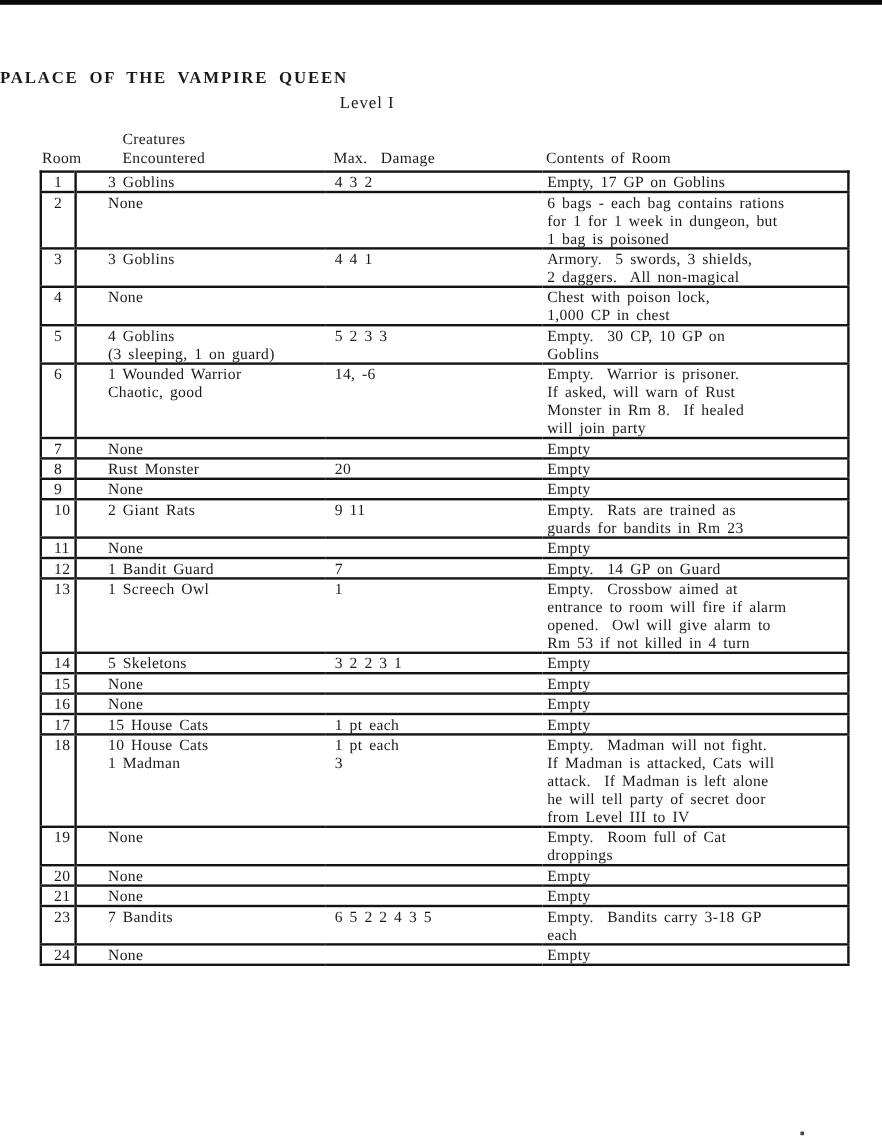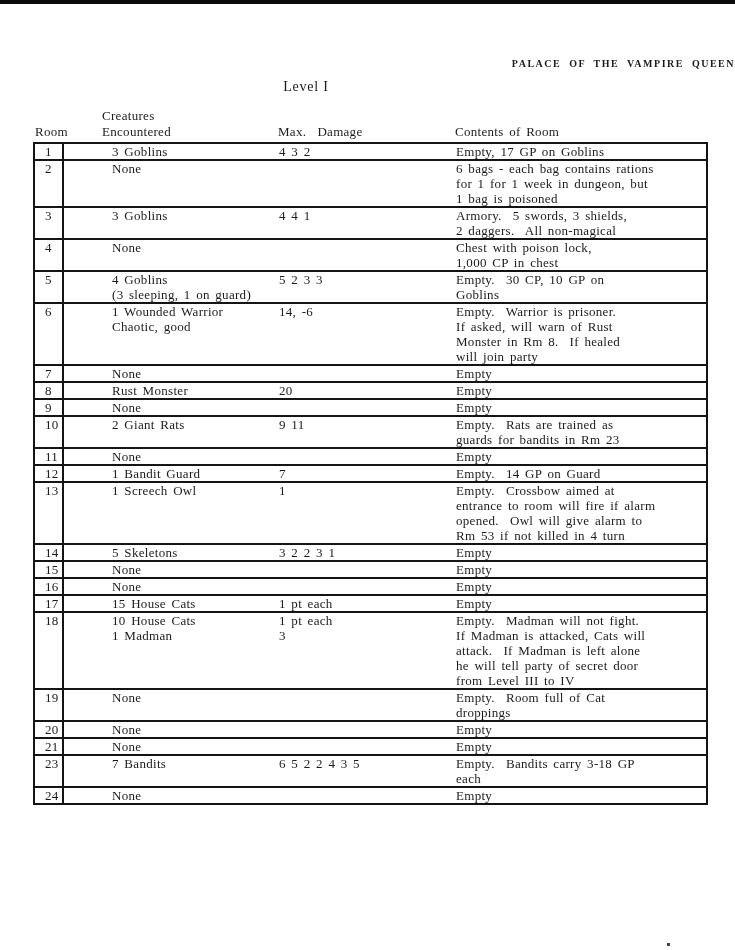--- a/index.html
+++ b/index.html
@@ -11,22 +11,22 @@
     font-family: "Liberation Serif", serif;
     color: #1b1b1b;
   }
   .scan-top-edge {
     position: absolute; top: 0; left: 0;
     width: 735px; height: 4px;
     background: #0a0a0a;
   }
   .doc-title {
     position: absolute; top: 58px; left: 0; width: 735px;
-    text-align: right;
-    font-size: 10px; font-weight: bold;
+    text-align: left;
+    font-size: 14px; font-weight: bold;
     letter-spacing: 1.5px; word-spacing: 4px;
     white-space: pre;
   }
   .doc-subtitle {
     position: absolute; top: 79px; left: 0; width: 612px;
     text-align: center;
     font-size: 14px; letter-spacing: 0.8px;
     white-space: pre;
   }
   .table-area {
@@ -43,21 +43,21 @@
     letter-spacing: 0.3px; word-spacing: 2px;
   }
   .hdr td { line-height: 16px; }
   .hdr .h-room { padding-left: 2px; }
   .hdr .h-creatures { padding-left: 40px; }
   .hdr .h-damage { padding-left: 8px; }
   .hdr .h-contents { padding-left: 4px; }
   .grid { border: 2px solid #141414; margin-top: 2px; }
   .grid tr { border-bottom: 2px solid #141414; }
   .grid td.room { padding-left: 10px; border-right: 2px solid #141414; }
-  .grid td.creatures { padding-left: 48px; }
+  .grid td.creatures { padding-left: 26px; }
   .grid td.damage { padding-left: 8px; }
   .grid td.contents { padding-left: 4px; }
   .ln { white-space: pre; }
   .scan-speck {
     position: absolute; left: 667px; top: 943px;
     width: 3px; height: 3px; background: #444;
   }
 </style>
 </head>
 <body>

